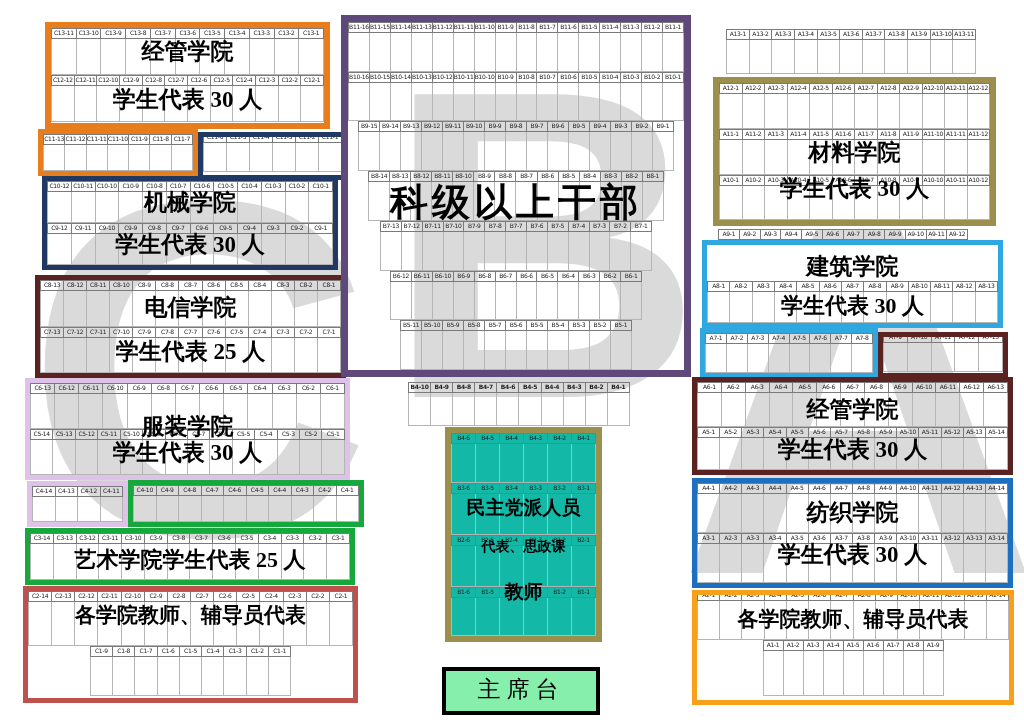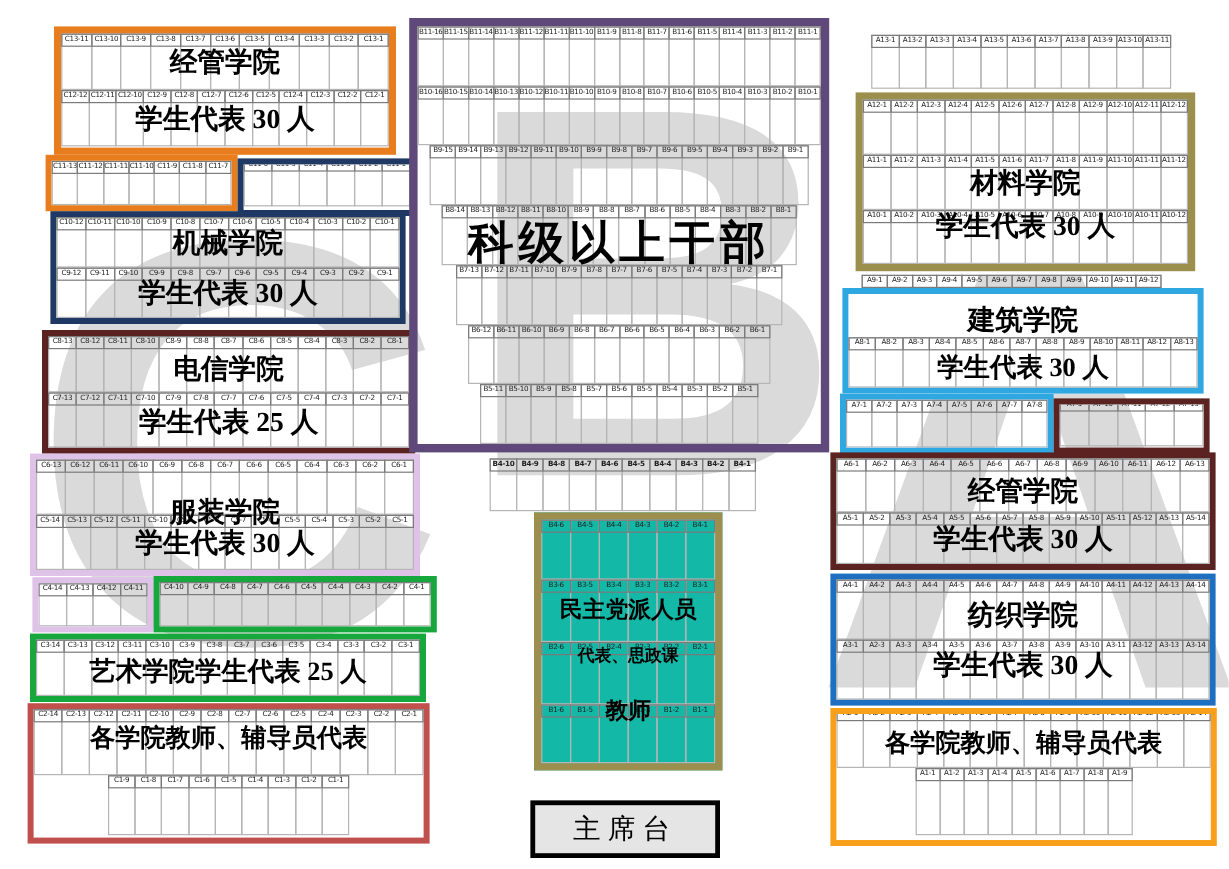--- a/index.html
+++ b/index.html
@@ -16,22 +16,22 @@
       background:transparent;font-family:"DejaVu Sans",sans-serif;}
   .bold-labels .seat-label{font-weight:bold;}
   .clip-top{margin-top:-5px;}
   .ovl{position:absolute;left:0;right:0;text-align:center;font-weight:bold;color:#000;
       font-family:"Liberation Serif","DejaVu Serif",serif;z-index:4;pointer-events:none;
       white-space:nowrap;}
   .col{display:flex;flex-direction:column;height:100%;}
   .centered-row{margin:0 auto;}
   .yellowbar{position:absolute;z-index:3;background:var(--c-yellow);text-align:center;
       font-weight:bold;font-family:"Liberation Serif","DejaVu Serif",serif;}
-  .rostrum{position:absolute;z-index:2;box-sizing:border-box;background:#e5e5e5;text-align:center;
-      font-family:Liberation Serif, serif;}
+  .rostrum{position:absolute;z-index:2;box-sizing:border-box;background:#86efac;text-align:center;
+      font-family:Liberation Mono, monospace;}
 </style>
 </head>
 <body>
 
 <div class="canvas">
 
   <div class="wm" style="left:25px;top:129px;font-size:480px;">C</div>
   <div class="wm" style="left:385px;top:25px;font-size:440px;">B</div>
   <div class="wm" style="left:678px;top:150px;font-size:500px;">A</div>
 

